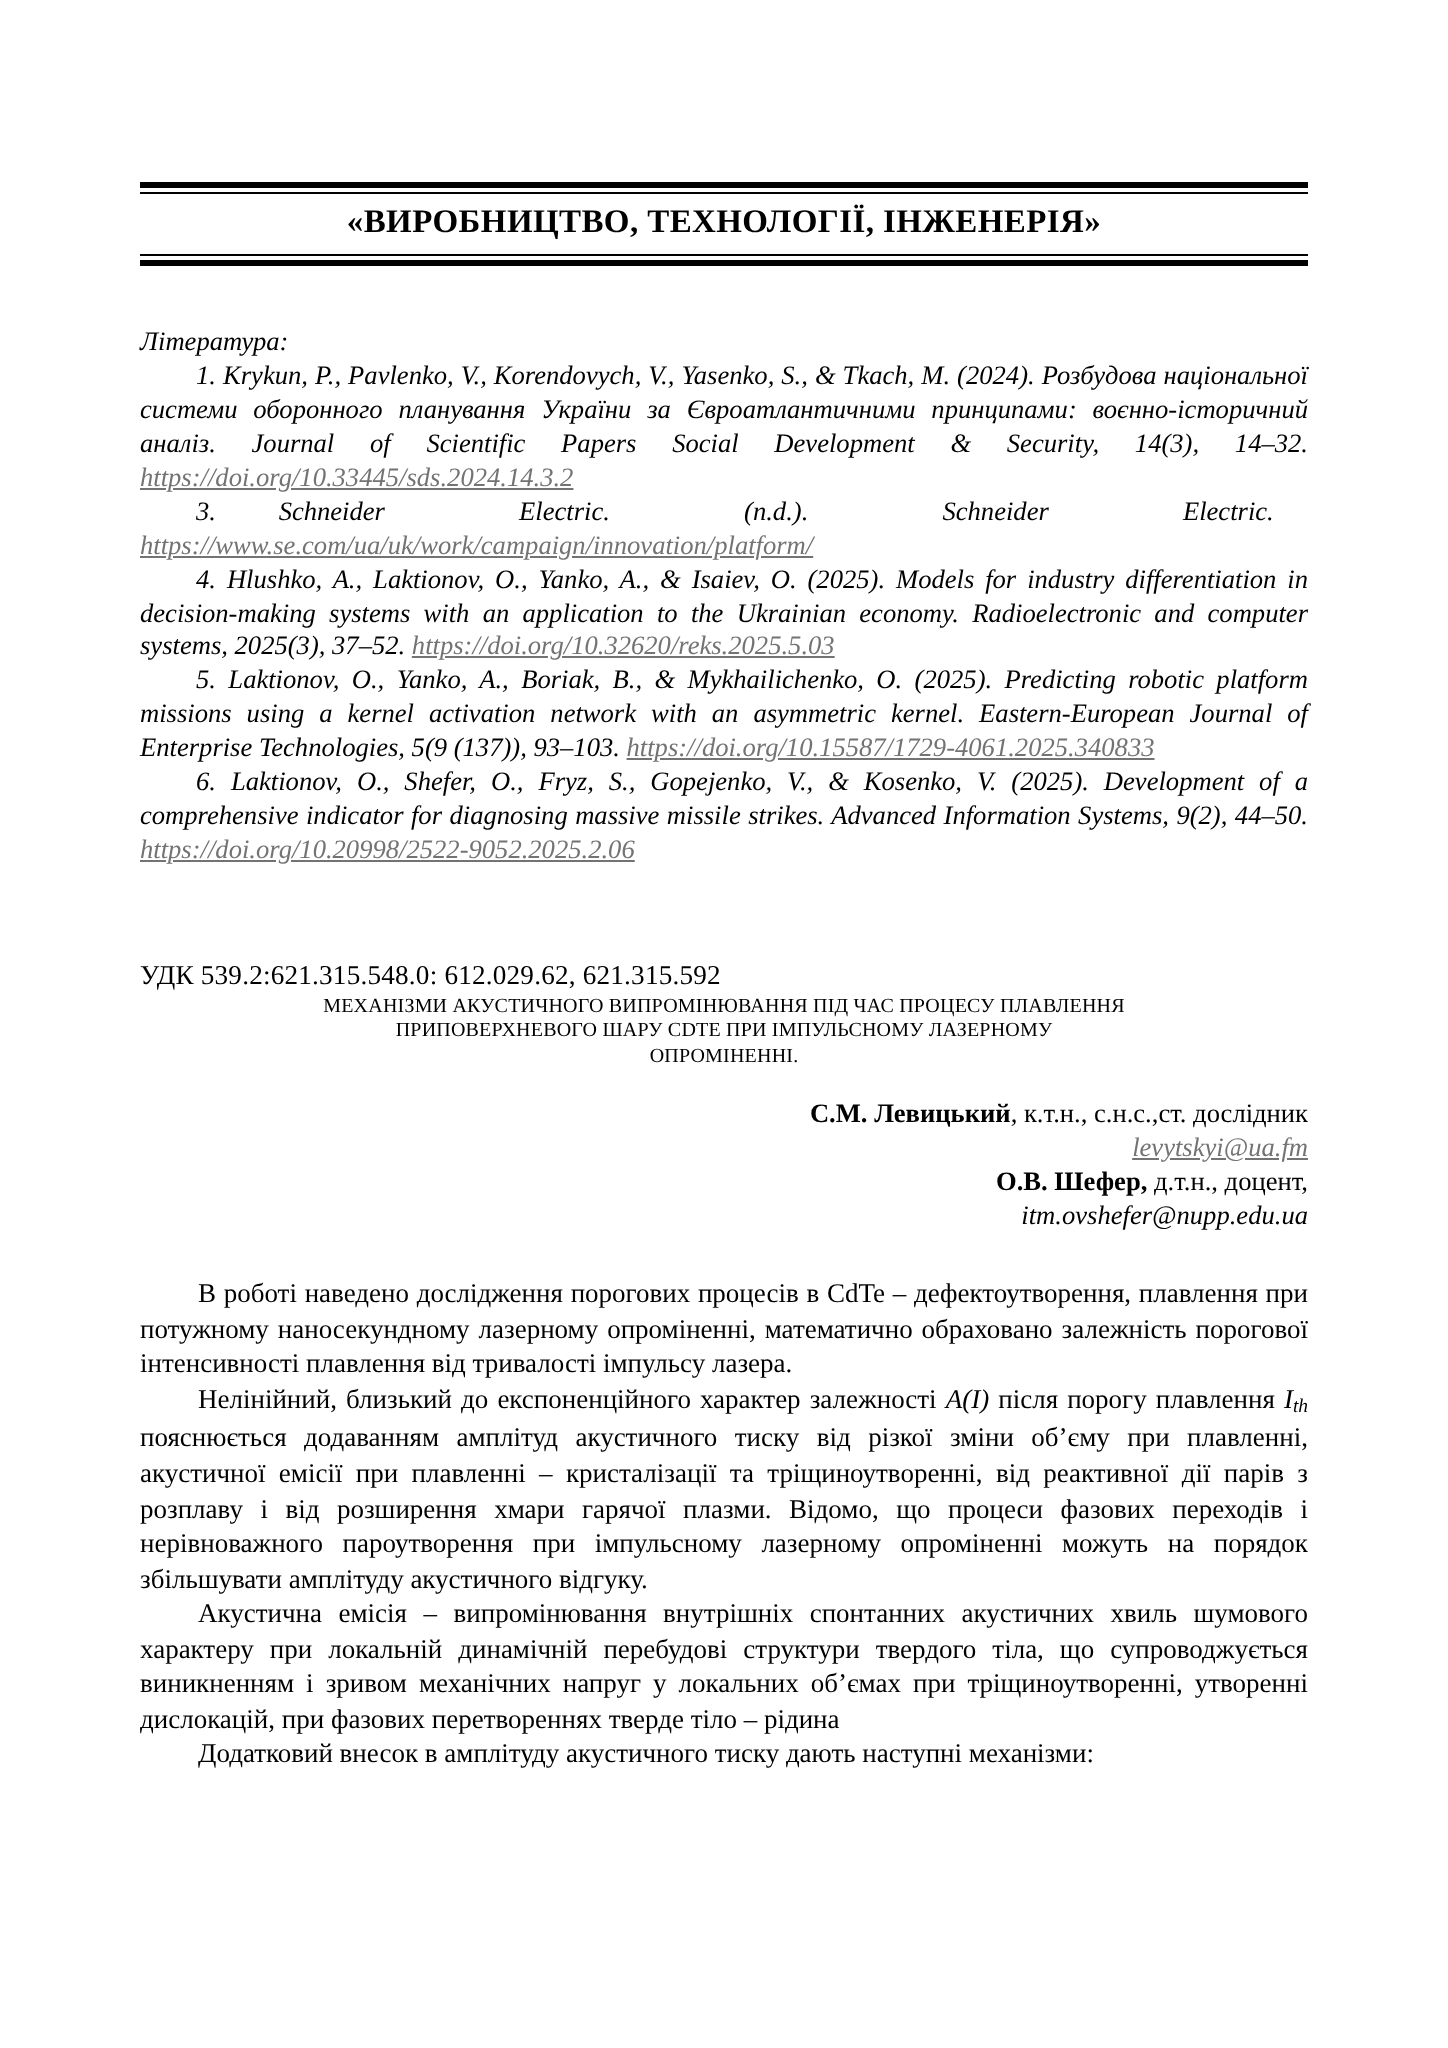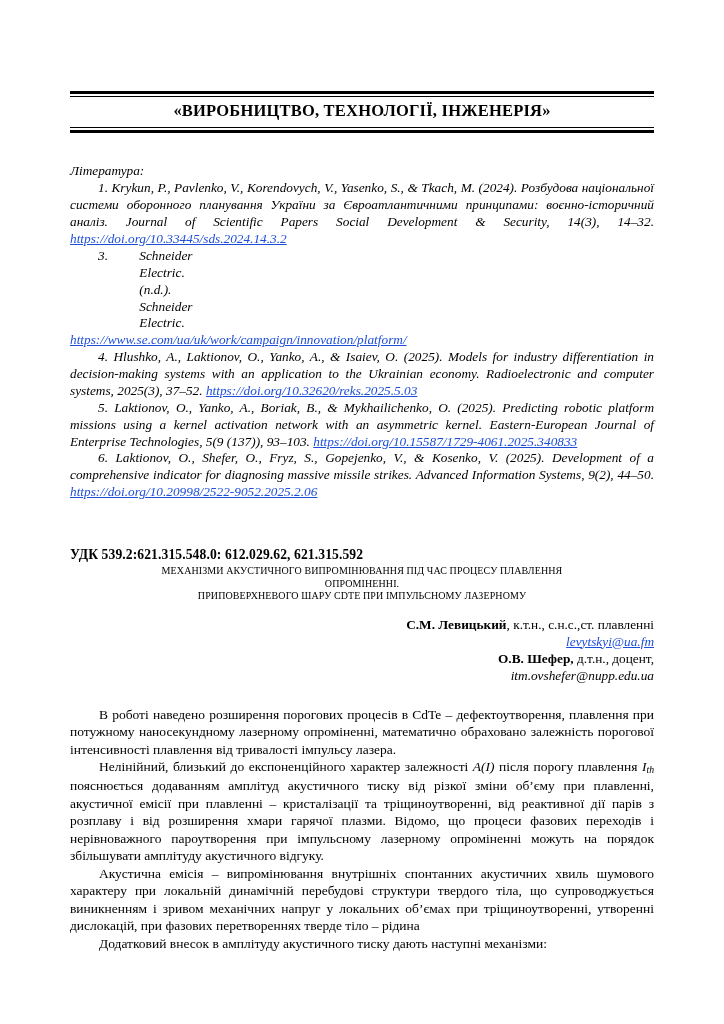--- a/index.html
+++ b/index.html
@@ -67,29 +67,29 @@
     text-align: left;
     font-style: italic;
     margin-bottom: 1px;
   }
   .ref {
     text-indent: 28px;
     margin: 0;
     text-align: justify;
   }
   a.link {
-    color: #1d4ed8;
+    color: #737373;
     text-decoration: underline;
     font-style: italic;
   }
 
   
   .udk {
     margin-top: 46px;
-    font-weight: bold;
+    font-weight: normal;
     font-size: 13.6px;
     text-align: left;
     letter-spacing: 0.1px;
   }
   .article-title {
     margin-top: 2px;
     text-align: center;
     font-size: 10px;
     line-height: 1.25;
     letter-spacing: 0.1px;
@@ -170,21 +170,21 @@
     <div class="refs-title">Література:</div>
 
     <p class="ref">
       <span>1.</span>
       <span>Krykun, P., Pavlenko, V., Korendovych, V., Yasenko, S., &amp; Tkach, M. (2024). Розбудова національної системи оборонного планування України за Євроатлантичними принципами: воєнно-історичний аналіз. Journal of Scientific Papers Social Development &amp; Security, 14(3), 14–32. </span><a class="link" href="#">https://doi.org/10.33445/sds.2024.14.3.2</a>
     </p>
 
 
     <p class="ref">
       <span>3.</span>
-      <span class="ref-spread-text"><span style="display: inline-flex; width: 90%; justify-content: space-between; flex-direction: column;">
+      <span class="ref-spread-text"><span style="display: inline-flex; width: 90%; justify-content: space-between;">
             <span>Schneider</span>
             <span>Electric.</span>
             <span>(n.d.).</span>
             <span>Schneider</span>
             <span>Electric.</span>
           </span></span>
     </p>
     <p style="text-indent:0;margin:0;"><a class="link" href="#">https://www.se.com/ua/uk/work/campaign/innovation/platform/</a></p>
 
     <p class="ref">
@@ -200,34 +200,34 @@
     <p class="ref">
       <span>6.</span>
       <span>Laktionov, O., Shefer, O., Fryz, S., Gopejenko, V., &amp; Kosenko, V. (2025). Development of a comprehensive indicator for diagnosing massive missile strikes. Advanced Information Systems, 9(2), 44–50. </span><a class="link" href="#">https://doi.org/10.20998/2522-9052.2025.2.06</a>
     </p>
   </div>
 
   <div class="udk">УДК 539.2:621.315.548.0: 612.029.62, 621.315.592</div>
 
   <div class="article-title">
     <div>МЕХАНІЗМИ АКУСТИЧНОГО ВИПРОМІНЮВАННЯ ПІД ЧАС ПРОЦЕСУ ПЛАВЛЕННЯ</div>
+    <div>ПРИПОВЕРХНЕВОГО ШАРУ CDTE ПРИ ІМПУЛЬСНОМУ ЛАЗЕРНОМУ</div>
     <div>ОПРОМІНЕННІ.</div>
-    <div>ПРИПОВЕРХНЕВОГО ШАРУ CDTE ПРИ ІМПУЛЬСНОМУ ЛАЗЕРНОМУ</div>
   </div>
 
   <div class="authors">
-    <div class="author-name"><span>С.М. Левицький</span><span class="degrees">, к.т.н., с.н.с.,ст. плавленні</span></div>
+    <div class="author-name"><span>С.М. Левицький</span><span class="degrees">, к.т.н., с.н.с.,ст. дослідник</span></div>
     <div class="email"><a class="link" href="#">levytskyi@ua.fm</a></div>
 
     <div class="author-name"><span>О.В. Шефер,</span><span class="degrees"> д.т.н., доцент,</span></div>
     <div class="affil">itm.ovshefer@nupp.edu.ua</div>
   </div>
 
   <div class="body-text">
-    <p>В роботі наведено розширення порогових процесів в CdTe – дефектоутворення, плавлення при потужному наносекундному лазерному опроміненні, математично обраховано залежність порогової інтенсивності плавлення від тривалості імпульсу лазера.</p>
+    <p>В роботі наведено дослідження порогових процесів в CdTe – дефектоутворення, плавлення при потужному наносекундному лазерному опроміненні, математично обраховано залежність порогової інтенсивності плавлення від тривалості імпульсу лазера.</p>
     <p><span>Нелінійний, близький до експоненційного характер залежності </span><span class="math">A(I)</span><span> після порогу плавлення </span><span class="math"><span>I</span><sub>th</sub></span><span> пояснюється додаванням амплітуд акустичного тиску від різкої зміни об’єму при плавленні, акустичної емісії при плавленні – кристалізації та тріщиноутворенні, від реактивної дії парів з розплаву і від розширення хмари гарячої плазми. Відомо, що процеси фазових переходів і нерівноважного пароутворення при імпульсному лазерному опроміненні можуть на порядок збільшувати амплітуду акустичного відгуку.</span></p>
     <p>Акустична емісія – випромінювання внутрішніх спонтанних акустичних хвиль шумового характеру при локальній динамічній перебудові структури твердого тіла, що супроводжується виникненням і зривом механічних напруг у локальних об’ємах при тріщиноутворенні, утворенні дислокацій, при фазових перетвореннях тверде тіло – рідина</p>
     <p>Додатковий внесок в амплітуду акустичного тиску дають наступні механізми:</p>
   </div>
 
   <div class="footer">
     <div class="rule"></div>
     <div class="brace">{</div>
     <div class="page-no">276</div>
     <div class="brace">}</div>

